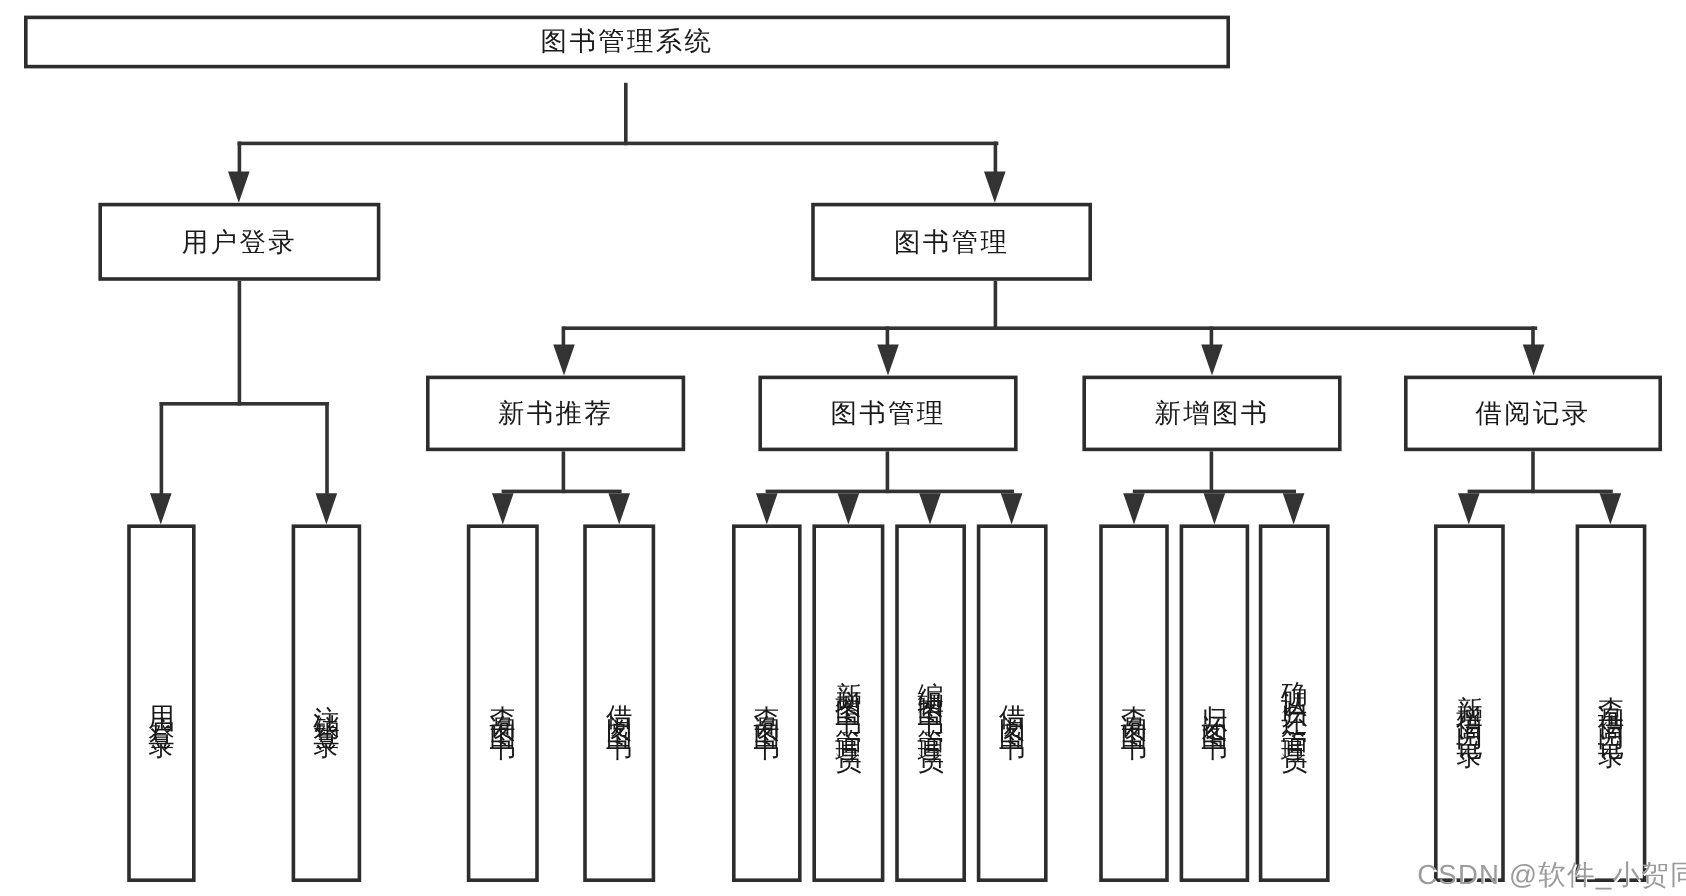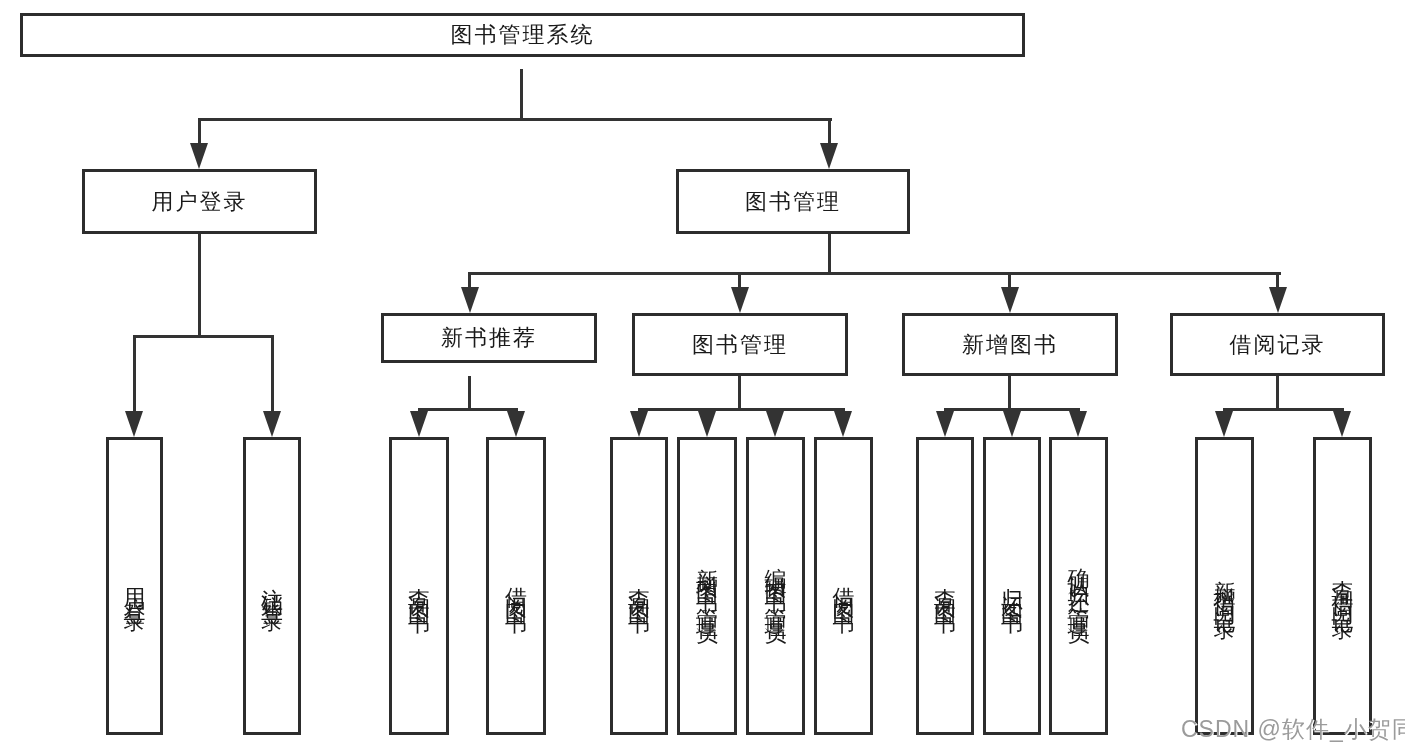--- a/index.html
+++ b/index.html
@@ -81,21 +81,21 @@
     <span>图书管理系统</span>
   </div>
 
   <div class="node" style="left:82px; top:169px; width:235px; height:65px;">
     <span>用户登录</span>
   </div>
   <div class="node" style="left:676px; top:169px; width:234px; height:65px;">
     <span>图书管理</span>
   </div>
 
-  <div class="node" style="left:381px; top:313px; width:216px; height:50px;">
+  <div class="node" style="left:355px; top:313px; width:216px; height:63px;">
     <span>新书推荐</span>
   </div>
   <div class="node" style="left:632px; top:313px; width:216px; height:63px;">
     <span>图书管理</span>
   </div>
   <div class="node" style="left:902px; top:313px; width:216px; height:63px;">
     <span>新增图书</span>
   </div>
   <div class="node" style="left:1170px; top:313px; width:215px; height:63px;">
     <span>借阅记录</span>

